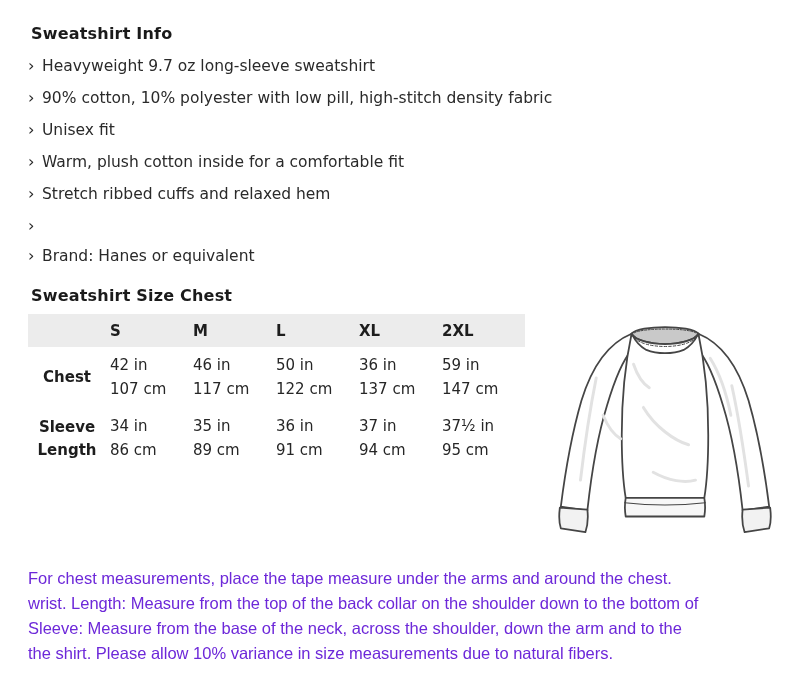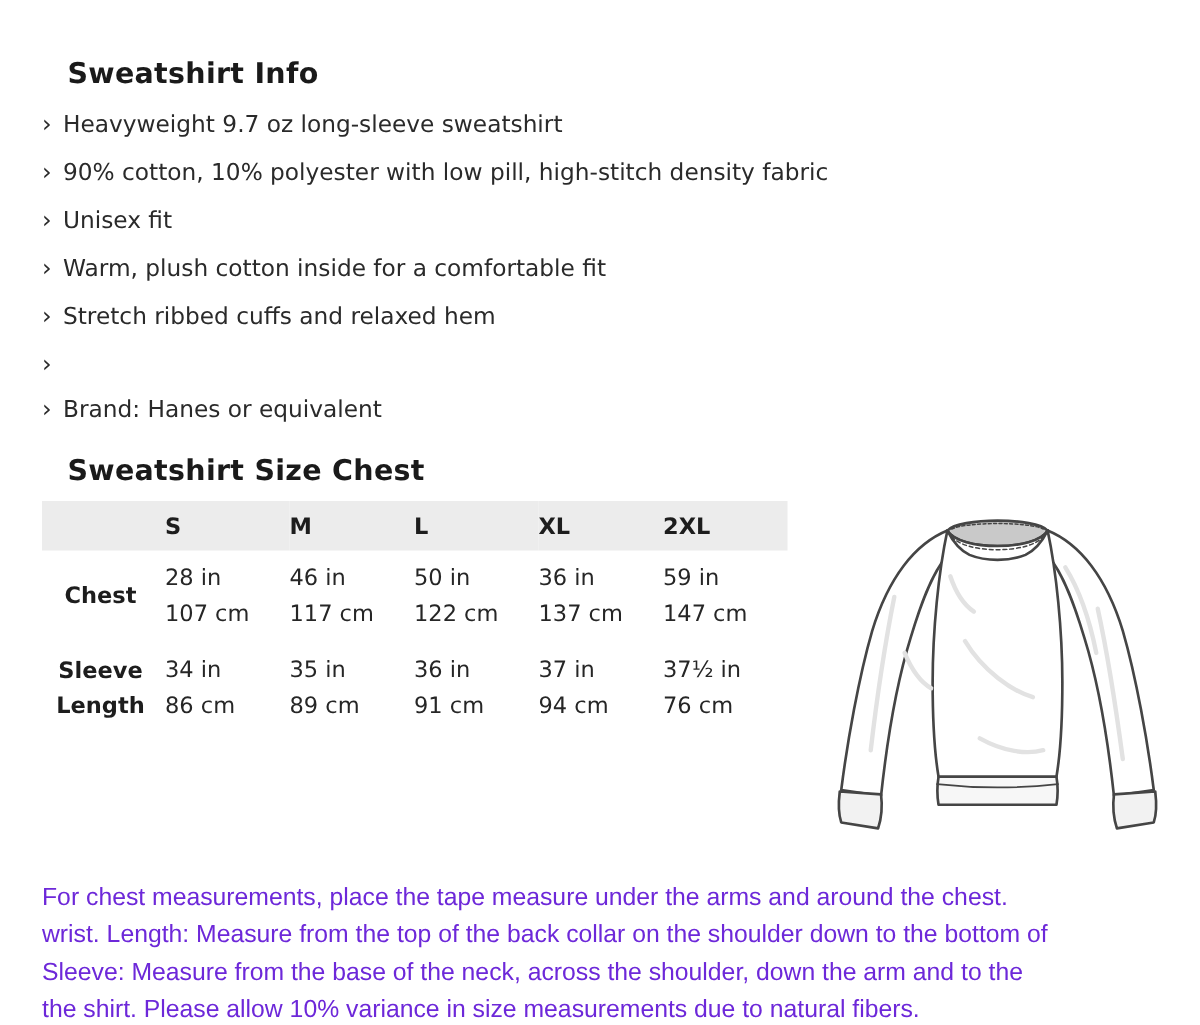--- a/index.html
+++ b/index.html
@@ -6,22 +6,22 @@
   body{
     width:800px;height:683px;
     font-family:"DejaVu Sans","Liberation Sans",sans-serif;
     color:#222222;
     -webkit-font-smoothing:antialiased;
   }
   .page{padding:21px 28px 0 28px;}
 
   
   .section-title{
-    font-size:19px;font-weight:bold;color:#1a1a1a;
-    margin:17px;letter-spacing:.2px;
+    font-size:16px;font-weight:bold;color:#1a1a1a;
+    margin:3px;letter-spacing:.2px;
   }
   #info-title{margin-bottom:7px;}
   #chart-title{margin-top:14px;margin-bottom:9px;}
 
   
   ul.features{list-style:none;margin:0;padding:0;}
   ul.features li{
     display:flex;align-items:baseline;
     font-size:15.5px;color:#2a2a2a;
     padding:7.5px 0;line-height:17px;
@@ -120,21 +120,21 @@
           <th>M</th>
           <th>L</th>
           <th>XL</th>
           <th>2XL</th>
         </tr>
       </thead>
       <tbody>
         <tr>
           <th>Chest</th>
           <td>
-            <div>28 in</div>
+            <div>42 in</div>
             <div>107 cm</div>
           </td>
           <td>
             <div>46 in</div>
             <div>117 cm</div>
           </td>
           <td>
             <div>50 in</div>
             <div>122 cm</div>
           </td>
@@ -160,21 +160,21 @@
           <td>
             <div>36 in</div>
             <div>91 cm</div>
           </td>
           <td>
             <div>37 in</div>
             <div>94 cm</div>
           </td>
           <td>
             <div>37½ in</div>
-            <div>76 cm</div>
+            <div>95 cm</div>
           </td>
         </tr>
       </tbody>
     </table>
 
     <div class="illustration">
       <svg width="256" height="228" viewBox="0 0 260 232" xmlns="http://www.w3.org/2000/svg">
         <g stroke="#454545" stroke-width="1.8" fill="#ffffff" stroke-linejoin="round" stroke-linecap="round">
 
           <path d="M96,17 C74,26 56,49 45,85 C36,116 28,161 24,193 L51,197 C55,160 62,119 71,90 C77,70 85,46 96,34 Z"></path>

